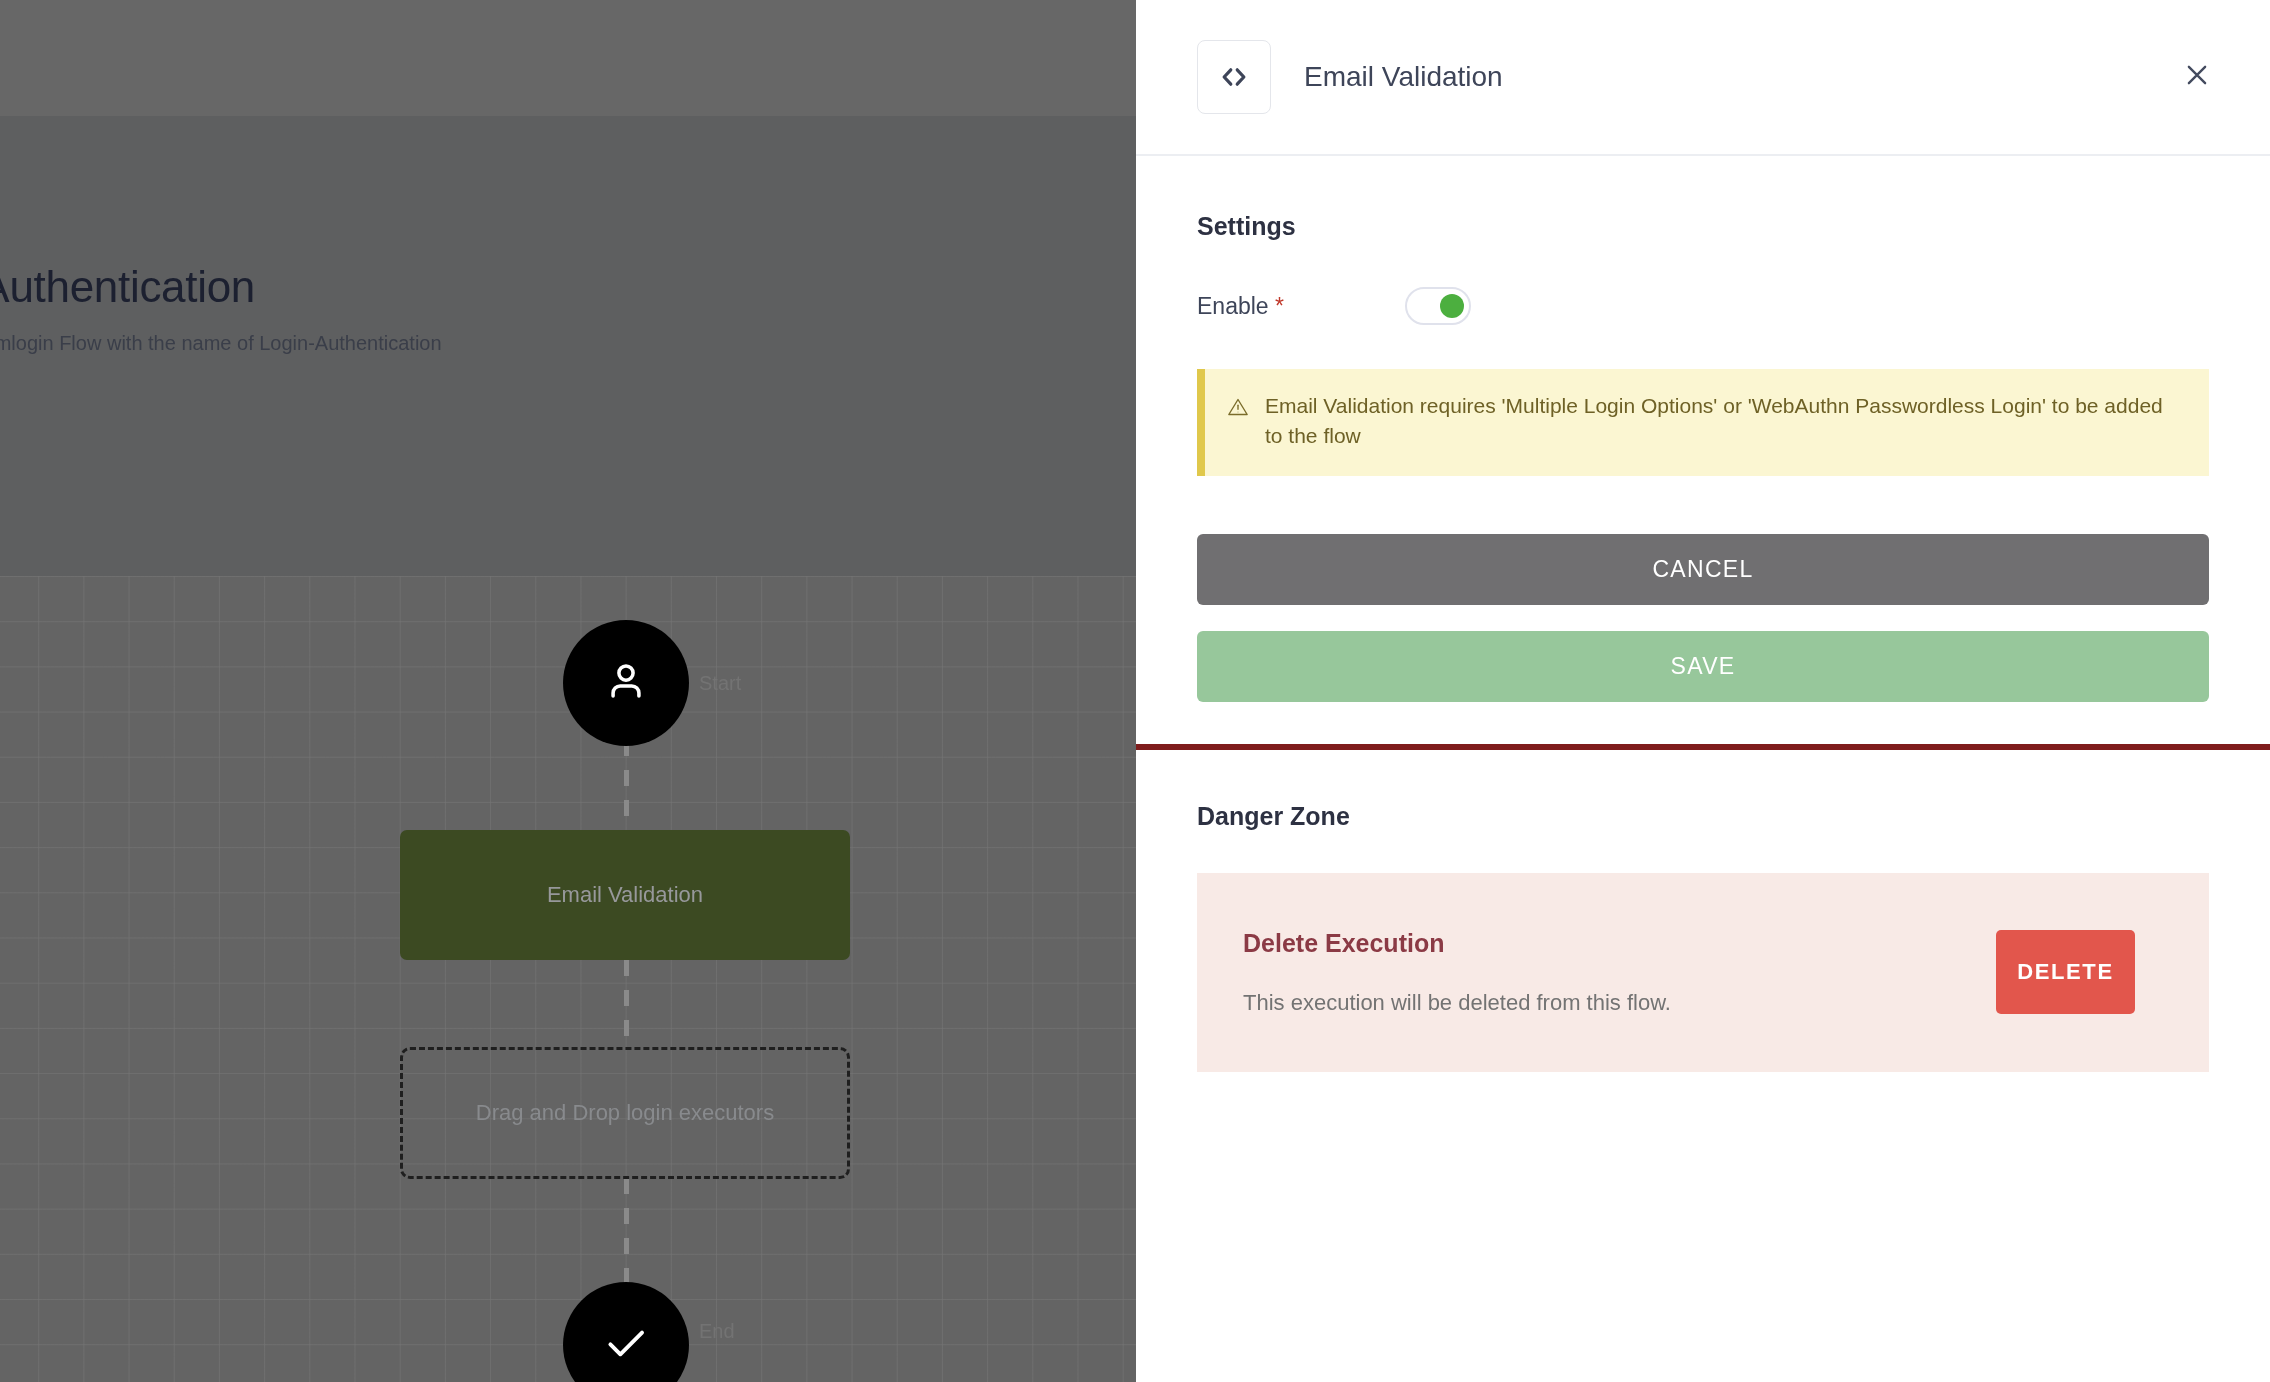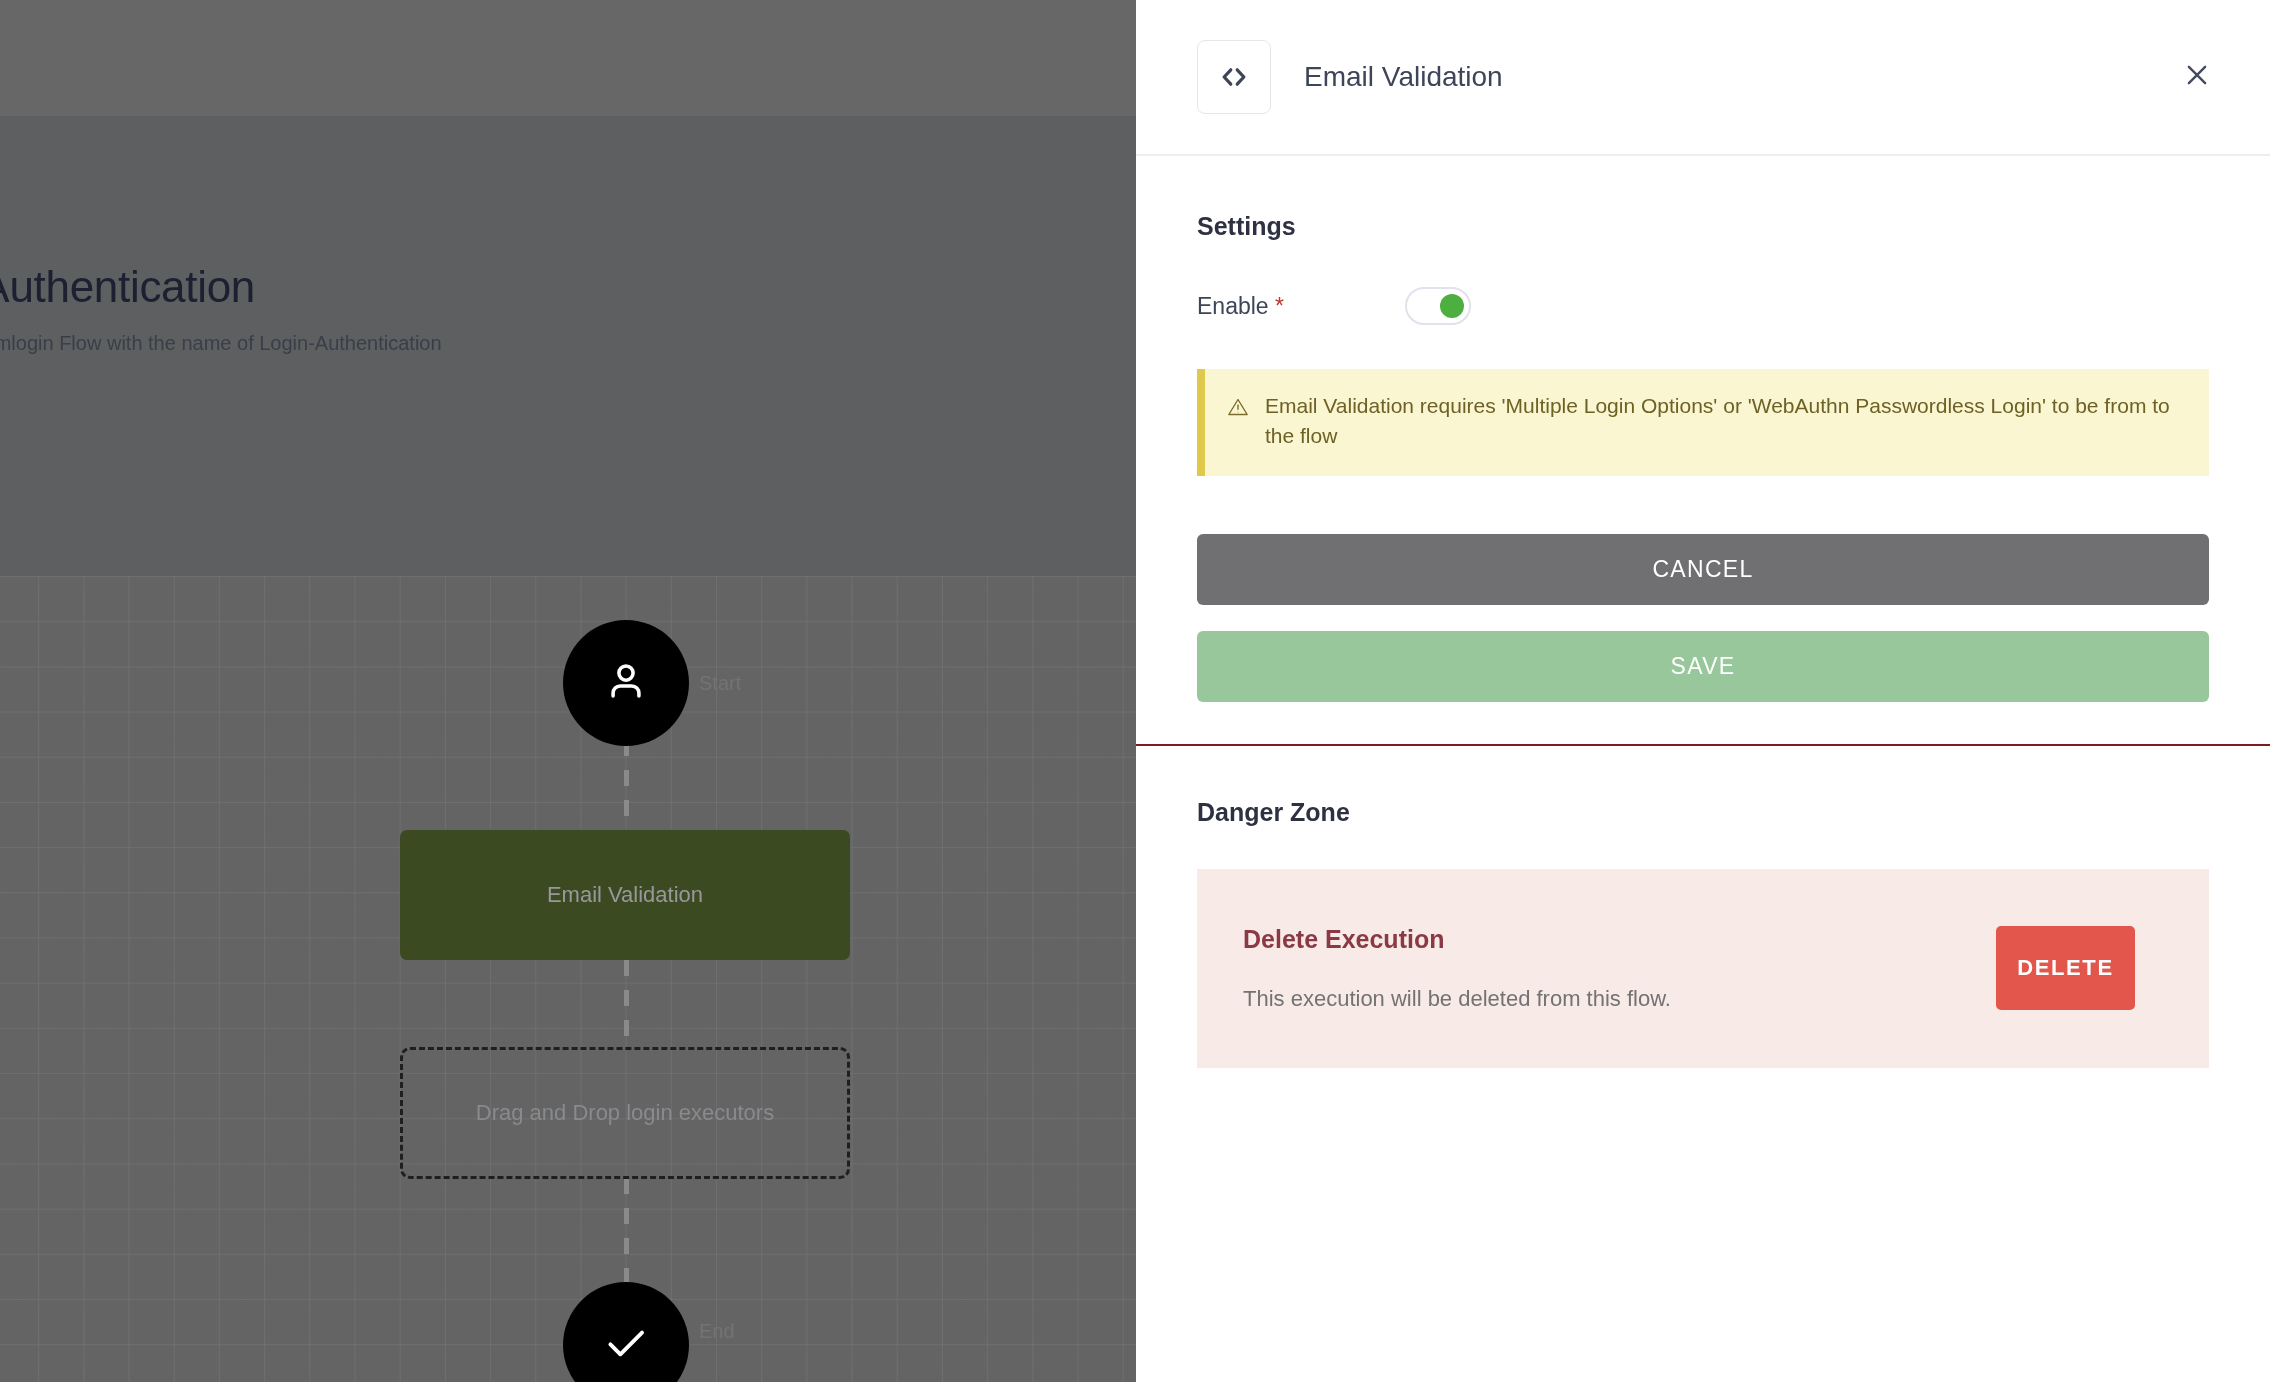--- a/index.html
+++ b/index.html
@@ -187,21 +187,21 @@
     display: flex;
     align-items: center;
     justify-content: center;
     cursor: pointer;
   }
   .close-btn svg { width: 30px; height: 30px; }
 
   
   .settings-section {
     padding: 56px 61px 0 61px;
-    border-bottom: 2px solid #7f1d1d;
+    border-bottom: 6px solid #7f1d1d;
     padding-bottom: 42px;
   }
 
   .section-heading {
     font-size: 25px;
     font-weight: bold;
     color: #2d3142;
   }
 
   .field-row {
@@ -393,21 +393,21 @@
       </div>
 
       <div class="alert">
         <span>
           <svg viewBox="0 0 24 24" fill="none" stroke="#7a6c2a" stroke-width="1.5" stroke-linecap="round" stroke-linejoin="round">
             <path d="M12 3.8L22 20.2H2z"></path>
             <path d="M12 10v4.4"></path>
             <circle cx="12" cy="17.4" r="0.5" fill="#7a6c2a" stroke="none"></circle>
           </svg>
         </span>
-        <div class="alert-text">Email Validation requires 'Multiple Login Options' or 'WebAuthn Passwordless Login' to be from to the flow</div>
+        <div class="alert-text">Email Validation requires 'Multiple Login Options' or 'WebAuthn Passwordless Login' to be added to the flow</div>
       </div>
 
       <div class="btn-row">
         <button class="btn btn-cancel">CANCEL</button>
         <button class="btn btn-save">SAVE</button>
       </div>
     </div>
 
     <div class="danger-section">
       <div class="section-heading">Danger Zone</div>

